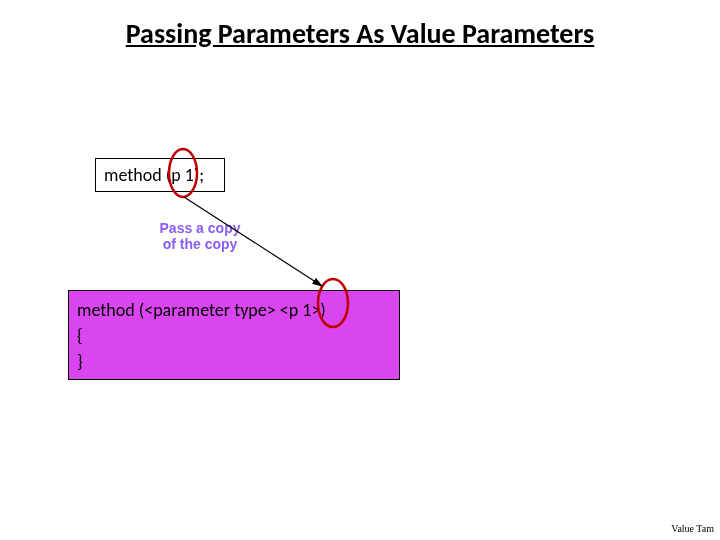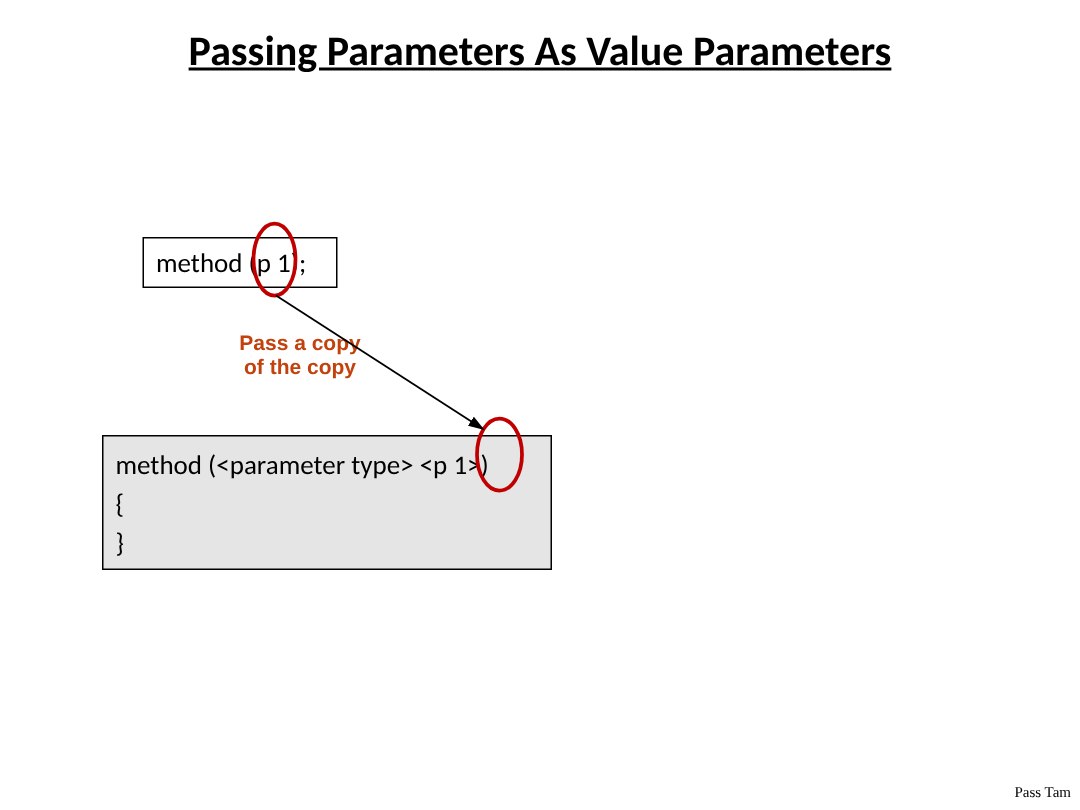--- a/index.html
+++ b/index.html
@@ -47,36 +47,36 @@
   .label {
     position: absolute;
     left: 140px;
     top: 220px;
     font-family: Arial, sans-serif;
     font-size: 14px;
     font-weight: 700;
     line-height: 16px;
     text-align: center;
     width: 120px;
-    color: #c2410c;
+    color: #8b5cf6;
   }
   .box2 {
     position: absolute;
     left: 68px;
     top: 290px;
-    width: 300px;
+    width: 332px;
     height: 90px;
     border: 1px solid #000;
     box-sizing: border-box;
     padding: 6px 8px;
     font-size: 18px;
     line-height: 26px;
     font-family: "Calibri", Arial, sans-serif;
     color: #000;
-    background: #e5e5e5;
+    background: #d946ef;
   }
   .footer {
     position: absolute;
     right: 6px;
     bottom: 6px;
     font-family: "Times New Roman", serif;
     font-size: 10px;
     color: #000;
   }
   svg.overlay {
@@ -117,14 +117,14 @@
       </marker>
     </defs>
 
     <ellipse cx="183" cy="173" rx="14" ry="24" fill="none" stroke="#c00000" stroke-width="2.5"></ellipse>
 
     <ellipse cx="333" cy="303" rx="15" ry="24" fill="none" stroke="#c00000" stroke-width="2.5"></ellipse>
 
     <line x1="184" y1="197" x2="322" y2="286" stroke="#000" stroke-width="1.2" marker-end="url(#arrowhead)"></line>
   </svg>
 
-  <div class="footer">Pass Tam</div>
+  <div class="footer">Value Tam</div>
 </div>
 
 </body></html>

